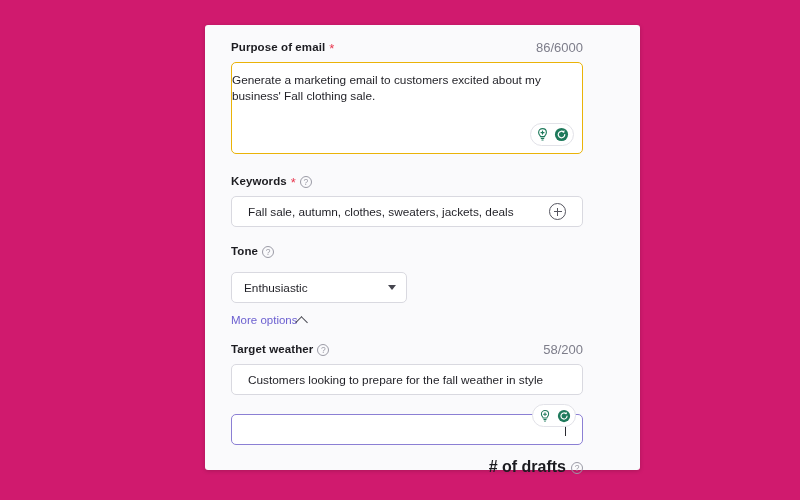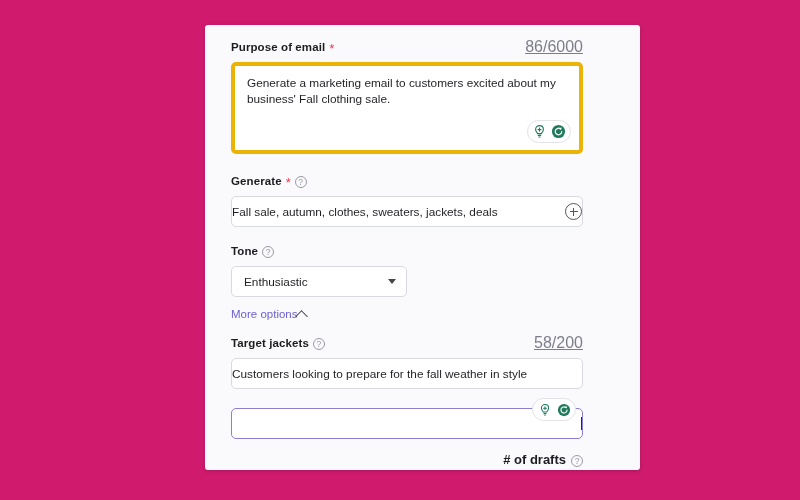--- a/index.html
+++ b/index.html
@@ -59,23 +59,22 @@
     letter-spacing: 0.1px;
   }
   .req-star {
     color: #e8384f;
     font-size: 13px;
     line-height: 10px;
     position: relative;
     top: 2px;
   }
   .counter {
-    font-size: 16px;
+    font-size: 13px;
     color: #7d7d8a;
-    text-decoration: underline;
   }
 
   .help-icon {
     width: 12px;
     height: 12px;
     border-radius: 50%;
     border: 1px solid #9b9ba6;
     color: #9b9ba6;
     font-size: 8.5px;
     line-height: 11px;
@@ -85,44 +84,44 @@
     font-family: "Liberation Sans", sans-serif;
     position: relative;
     top: 1px;
   }
 
   
   .textarea-box {
     position: relative;
     margin-top: 5px;
     height: 92px;
-    border: 4px solid #eab308;
+    border: 1px solid #eab308;
     border-radius: 5px;
     background: #ffffff;
     box-sizing: border-box;
-    padding: 9px 12px;
+    padding: 9px 0;
   }
   .textarea-text {
     font-size: 11.8px;
     color: #1f1f25;
     line-height: 16px;
     width: 310px;
   }
 
   .input-box {
     position: relative;
     margin-top: 5px;
     height: 31px;
     border: 1px solid #d9d9e0;
     border-radius: 5px;
     background: #ffffff;
     box-sizing: border-box;
     display: flex;
     align-items: center;
-    padding: 0 0;
+    padding: 0 16px;
   }
   .input-text {
     font-size: 11.8px;
     color: #1f1f25;
     flex: 1;
   }
 
   .input-box.focused {
     border: 1px solid #8b7fd4;
     border-radius: 5px;
@@ -132,21 +131,21 @@
     display: inline-block;
     width: 1px;
     height: 13px;
     background: #2a2a30;
     margin-left: 1px;
   }
 
   
   .select-box {
     position: relative;
-    margin-top: 5px;
+    margin-top: 11px;
     height: 31px;
     width: 176px;
     border: 1px solid #d9d9e0;
     border-radius: 5px;
     background: #ffffff;
     box-sizing: border-box;
     display: flex;
     align-items: center;
     padding: 0 10px 0 12px;
     gap: 48px;
@@ -235,21 +234,21 @@
 
   
   .footer-row {
     margin-top: 13px;
     display: flex;
     align-items: center;
     justify-content: flex-end;
     gap: 5px;
   }
   .footer-label {
-    font-size: 13px;
+    font-size: 16px;
     color: #1c1c21;
     font-weight: bold;
   }
 
   .spacer-24 { height: 17px; }
   .spacer-18 { height: 14px; }
   .spacer-16 { height: 13px; }
 </style>
 </head>
 <body>
@@ -285,21 +284,21 @@
               <path d="M16.6 4.9v3.6h-3.6z" fill="#ffffff"></path>
             </svg>
           </span>
         </div>
       </div>
 
       <div class="spacer-24"></div>
 
       <div class="label-row">
         <div class="label-left">
-          <span class="field-label">Generate</span>
+          <span class="field-label">Keywords</span>
           <span class="req-star">*</span>
           <span class="help-icon">?</span>
         </div>
       </div>
 
       <div class="input-box">
         <span class="input-text">Fall sale, autumn, clothes, sweaters, jackets, deals</span>
         <span class="plus-circle"></span>
       </div>
 
@@ -319,21 +318,21 @@
 
       <div class="more-options">
         <span class="more-options-label">More options</span>
         <span class="chev-up"></span>
       </div>
 
       <div class="spacer-16"></div>
 
       <div class="label-row">
         <div class="label-left">
-          <span class="field-label">Target jackets</span>
+          <span class="field-label">Target weather</span>
           <span class="help-icon">?</span>
         </div>
         <span class="counter">58/200</span>
       </div>
 
       <div class="input-box">
         <span class="input-text">Customers looking to prepare for the fall weather in style</span>
       </div>
 
       <div class="spacer-18"></div>

